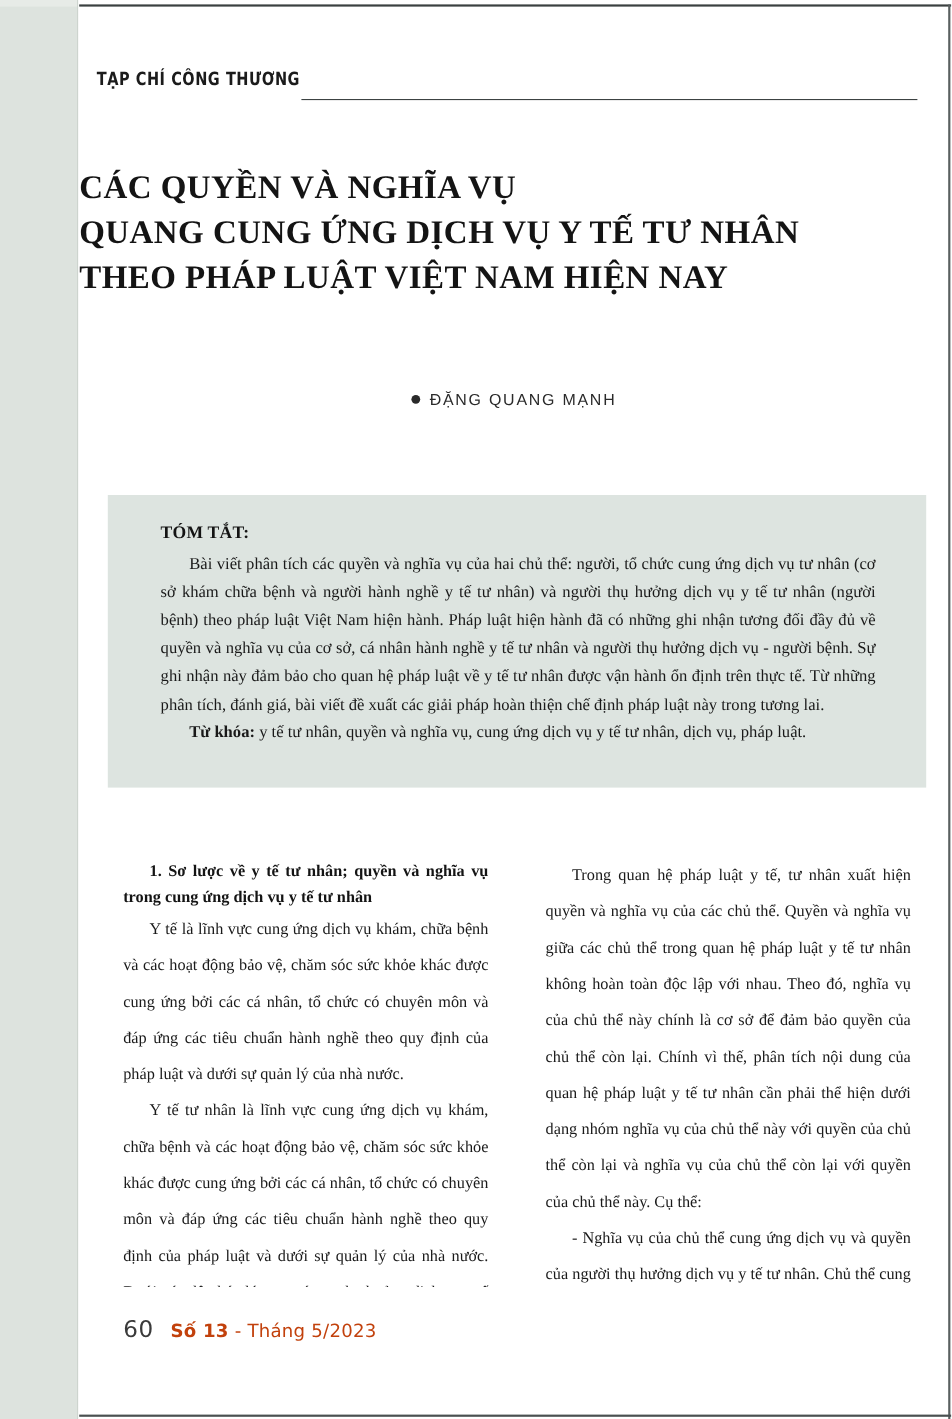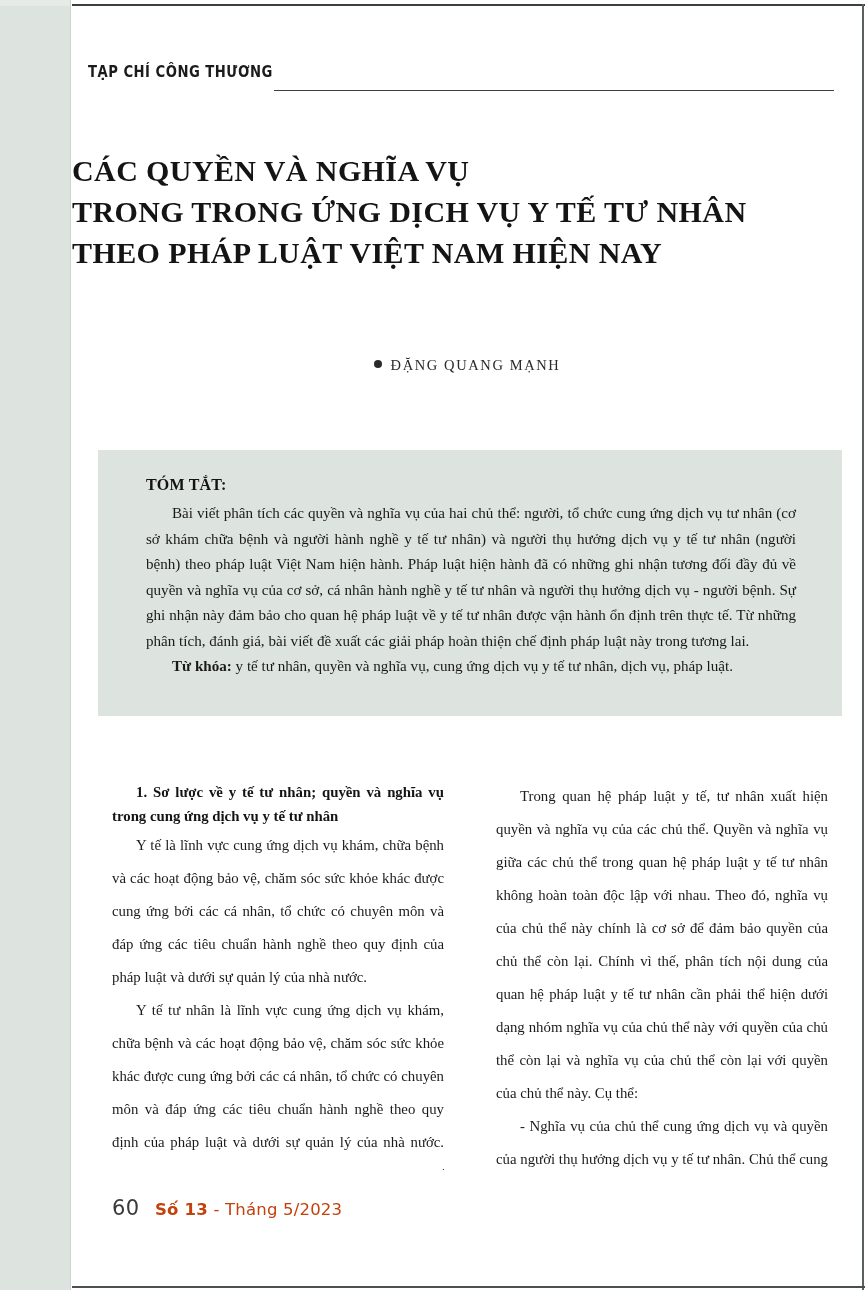--- a/index.html
+++ b/index.html
@@ -115,21 +115,21 @@
     width: 8px;
     height: 8px;
     border-radius: 50%;
     background: #2a2a2a;
     vertical-align: middle;
     margin-right: 9px;
     position: relative;
     top: -1px;
   }
   .author-name {
-    font-family: Liberation Serif, serif;
+    font-family: Liberation Sans, sans-serif;
     font-size: 14.5px;
     font-weight: normal;
     letter-spacing: 1.6px;
     color: #2a2a2a;
     vertical-align: middle;
   }
   
   .abstract-box {
     position: absolute;
     left: 26px;
@@ -254,21 +254,21 @@
 
   <div class="content">
 
     <div class="masthead">
       <div class="masthead-title">TẠP CHÍ CÔNG THƯƠNG</div>
       <div class="masthead-rule"></div>
     </div>
 
     <div class="title-block">
       <div class="title-line">CÁC QUYỀN VÀ NGHĨA VỤ</div>
-      <div class="title-line">TRONG TRONG ỨNG DỊCH VỤ Y TẾ TƯ NHÂN</div>
+      <div class="title-line">QUANG CUNG ỨNG DỊCH VỤ Y TẾ TƯ NHÂN</div>
       <div class="title-line">THEO PHÁP LUẬT VIỆT NAM HIỆN NAY</div>
     </div>
 
     <div class="author-row">
       <span class="author-bullet"></span><span class="author-name">ĐẶNG QUANG MẠNH</span>
     </div>
 
     <div class="abstract-box">
       <div class="abstract-inner">
         <div class="abstract-heading">TÓM TẮT:</div>

